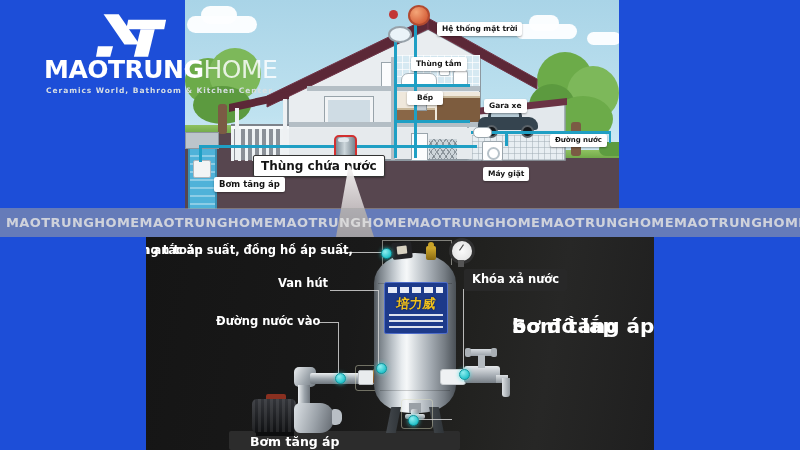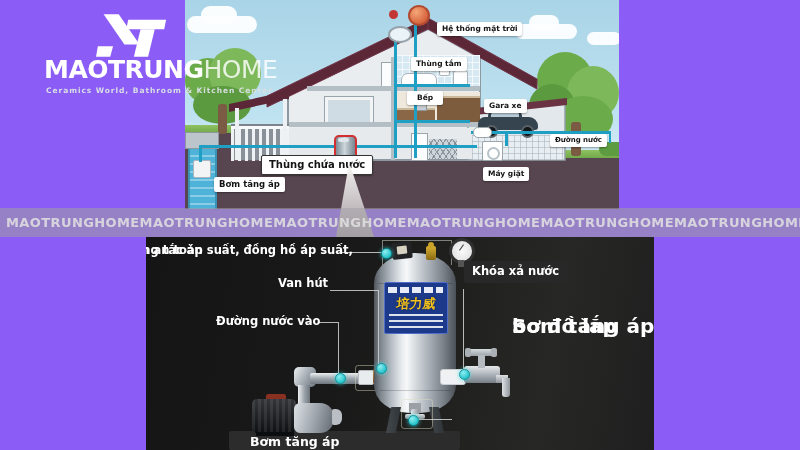--- a/index.html
+++ b/index.html
@@ -1,16 +1,16 @@
 <!DOCTYPE html>
 <html><head>
 <meta charset="utf-8">
 <style>
   html,body{margin:0;padding:0;background:#000;}
-  .canvas{position:relative;width:800px;height:450px;background:#8b5cf6;overflow:hidden;
+  .canvas{position:relative;width:800px;height:450px;background:#1d4ed8;overflow:hidden;
           font-family:"DejaVu Sans","Liberation Sans",sans-serif;}
 
   
   .illus{position:absolute;left:185px;top:0;width:434px;height:209px;overflow:hidden;
          background:linear-gradient(#a9d4e7 0%,#bfe2f0 55%,#d8eef7 80%);}
   .illus *{position:absolute;}
   .cloud{background:#fdfeff;border-radius:999px;opacity:.96;}
   .ground-l{left:0;top:133px;width:102px;height:76px;background:#57464f;}
   .grass-l{left:0;top:125px;width:102px;height:10px;background:linear-gradient(#8fc261,#6aa344);}
   .ground-m{left:98px;top:158px;width:336px;height:51px;background:#57464f;}
@@ -85,21 +85,21 @@
   .logo-tag{position:absolute;left:46px;top:86px;z-index:9;color:#d8dfe3;font-size:7.5px;
      font-weight:bold;letter-spacing:.95px;white-space:nowrap;}
 
   
   .photo{position:absolute;left:146px;top:237px;width:508px;height:213px;overflow:hidden;
      background:linear-gradient(100deg,#151515 0%,#191919 40%,#21211f 62%,#272726 78%,#1f1f1f 100%);}
   .photo *{position:absolute;}
   .floorbox{left:83px;top:194px;width:231px;height:19px;background:#2c2c2c;border-radius:2px;}
   .plabel{color:#fff;font-weight:bold;font-size:11.5px;line-height:1.35;white-space:nowrap;}
   .pl-group{left:-20px;top:6px;width:196px;text-align:center;}
-  .pl-drainbox{left:318px;top:24px;background:#282828;border-radius:2px;padding:3px 8px;}
+  .pl-drainbox{left:318px;top:32px;background:#282828;border-radius:2px;padding:3px 8px;}
   .ptitle{left:366px;top:76px;width:160px;text-align:center;color:#fff;font-weight:bold;
      font-size:20px;line-height:1.3;white-space:nowrap;}
   .lline{background:#d4d4d4;opacity:.85;}
   .dot{width:9px;height:9px;border-radius:50%;border:1px solid #0d98a0;
      background:radial-gradient(circle at 35% 30%,#8eeef0,#29c5cc 70%);
      box-shadow:0 0 4px rgba(60,220,225,.8);z-index:6;}
   .tank-body{left:228px;top:16px;width:82px;height:160px;
      border-radius:41px 41px 36px 36px / 30px 30px 28px 28px;
      background:linear-gradient(90deg,#50565c 0%,#7e868d 8%,#b9c0c6 22%,#e8ecef 34%,#f6f8f9 40%,#d2d7db 52%,#a6adb4 68%,#767d84 86%,#4a5056 100%);}
   .tank-body::before{content:"";position:absolute;left:4px;top:30px;width:74px;height:1px;background:rgba(0,0,0,.18);}
@@ -237,21 +237,21 @@
     <div class="ball-red"></div>
     <div class="ball-solar"></div>
     <div class="tank-red"></div>
 
     <div class="hlabel" style="left:252px;top:22px;">Hệ thống mặt trời</div>
     <div class="hlabel" style="left:226px;top:57px;">Thùng tắm</div>
     <div class="hlabel" style="left:222px;top:91px;padding:3px 10px;">Bếp</div>
     <div class="hlabel" style="left:299px;top:99px;">Gara xe</div>
     <div class="hlabel" style="left:298px;top:133px;margin-top:34px;">Máy giặt</div>
     <div class="hlabel" style="left:365px;top:134px;font-size:7px;">Đường nước</div>
-    <div class="hlabel" style="left:76px;top:155px;font-size:10px;padding:4px 7px;border:1px solid #333;">Thùng chứa nước</div>
+    <div class="hlabel" style="left:68px;top:155px;font-size:12px;padding:4px 7px;border:1px solid #333;">Thùng chứa nước</div>
     <div class="hlabel" style="left:29px;top:177px;font-size:8.5px;">Bơm tăng áp</div>
   </div>
 
   <div class="pointer-tri"></div>
 
   <div class="strip">
     <span>MAOTRUNGHOME</span>
     <span>MAOTRUNGHOME</span>
     <span>MAOTRUNGHOME</span>
     <span>MAOTRUNGHOME</span>

